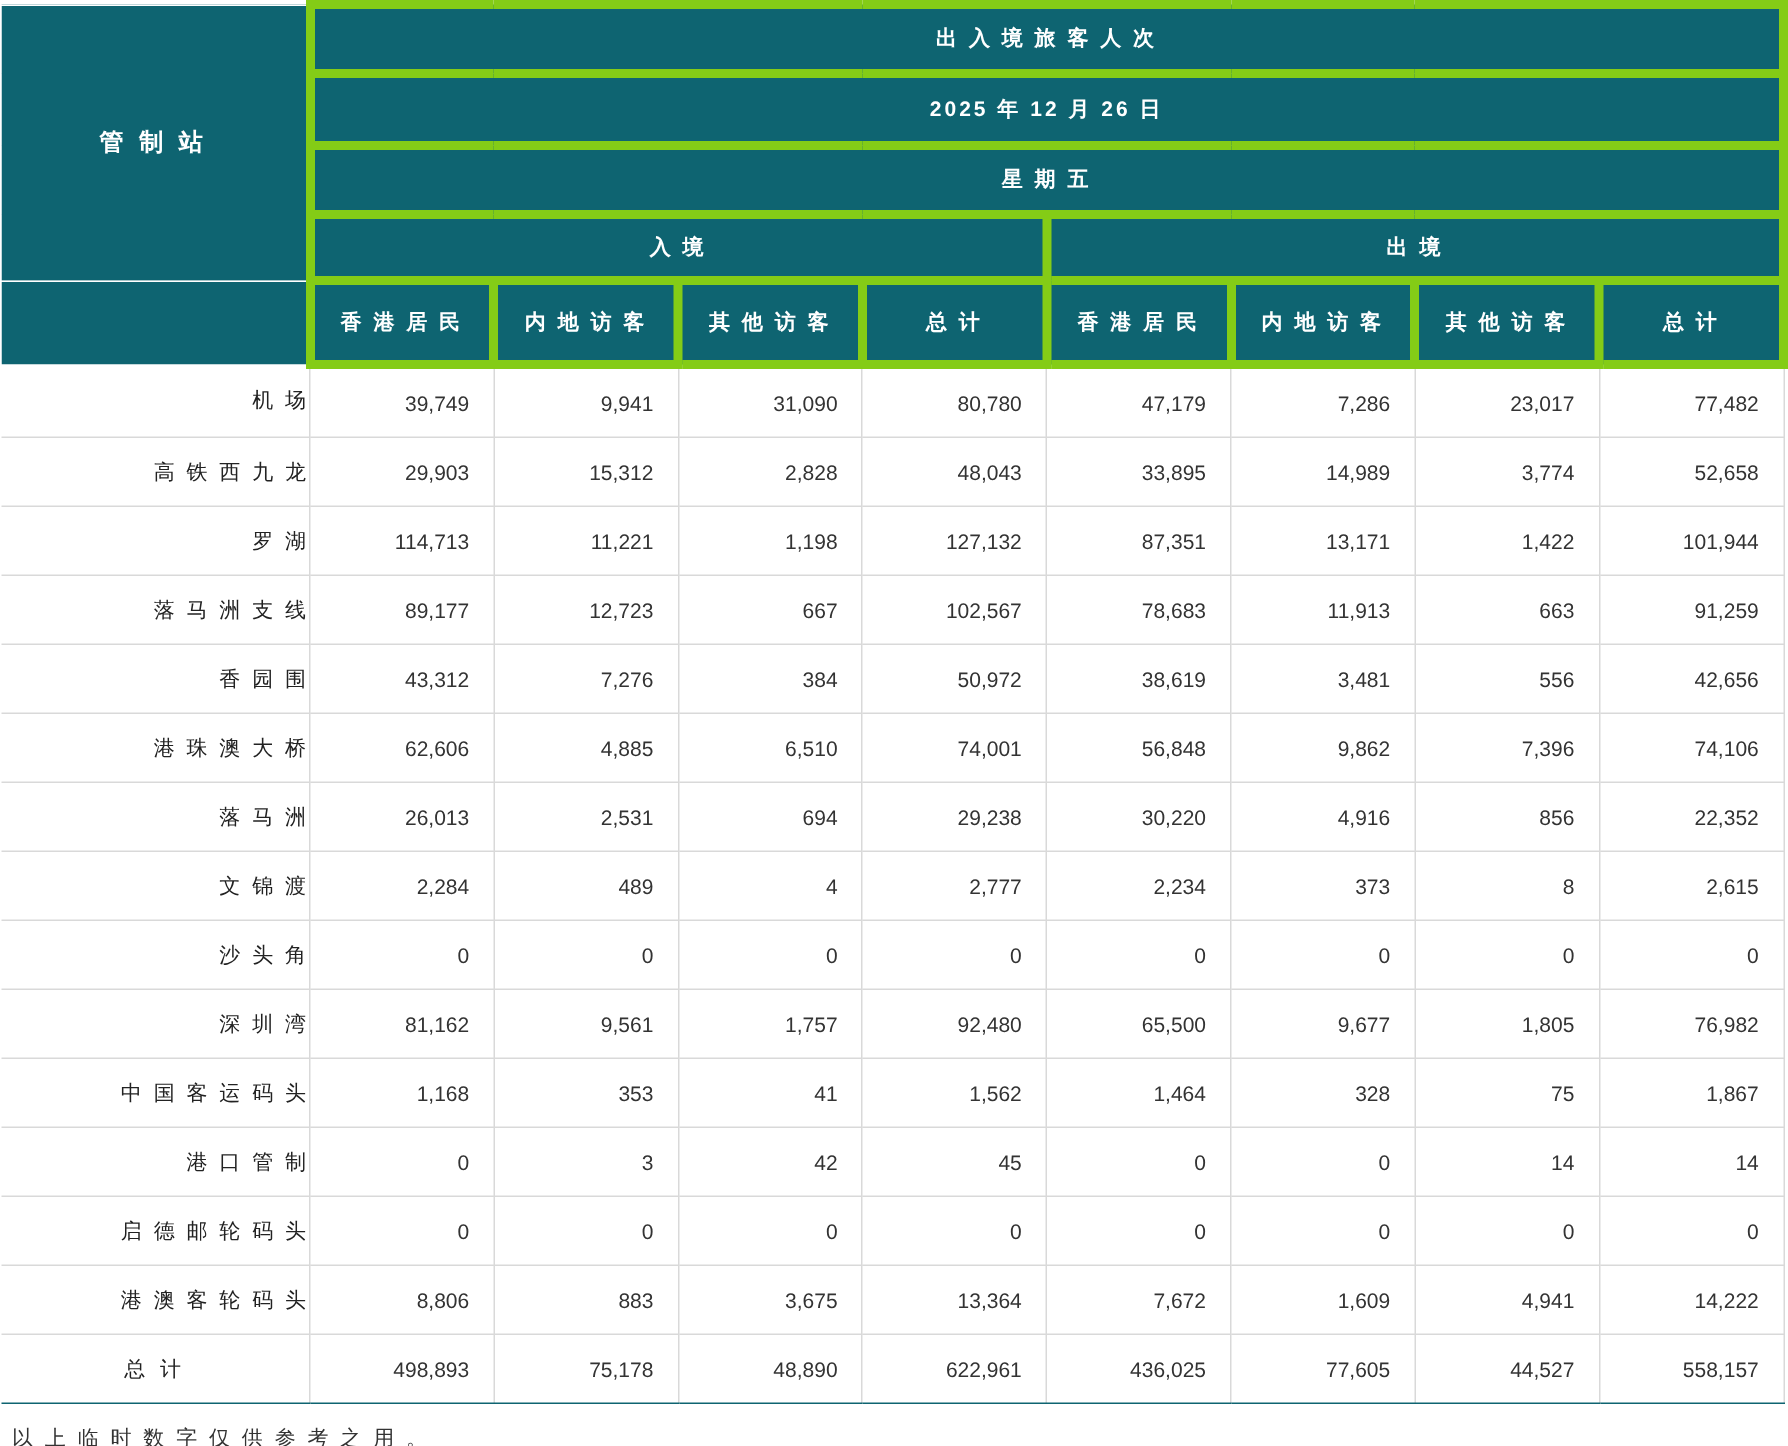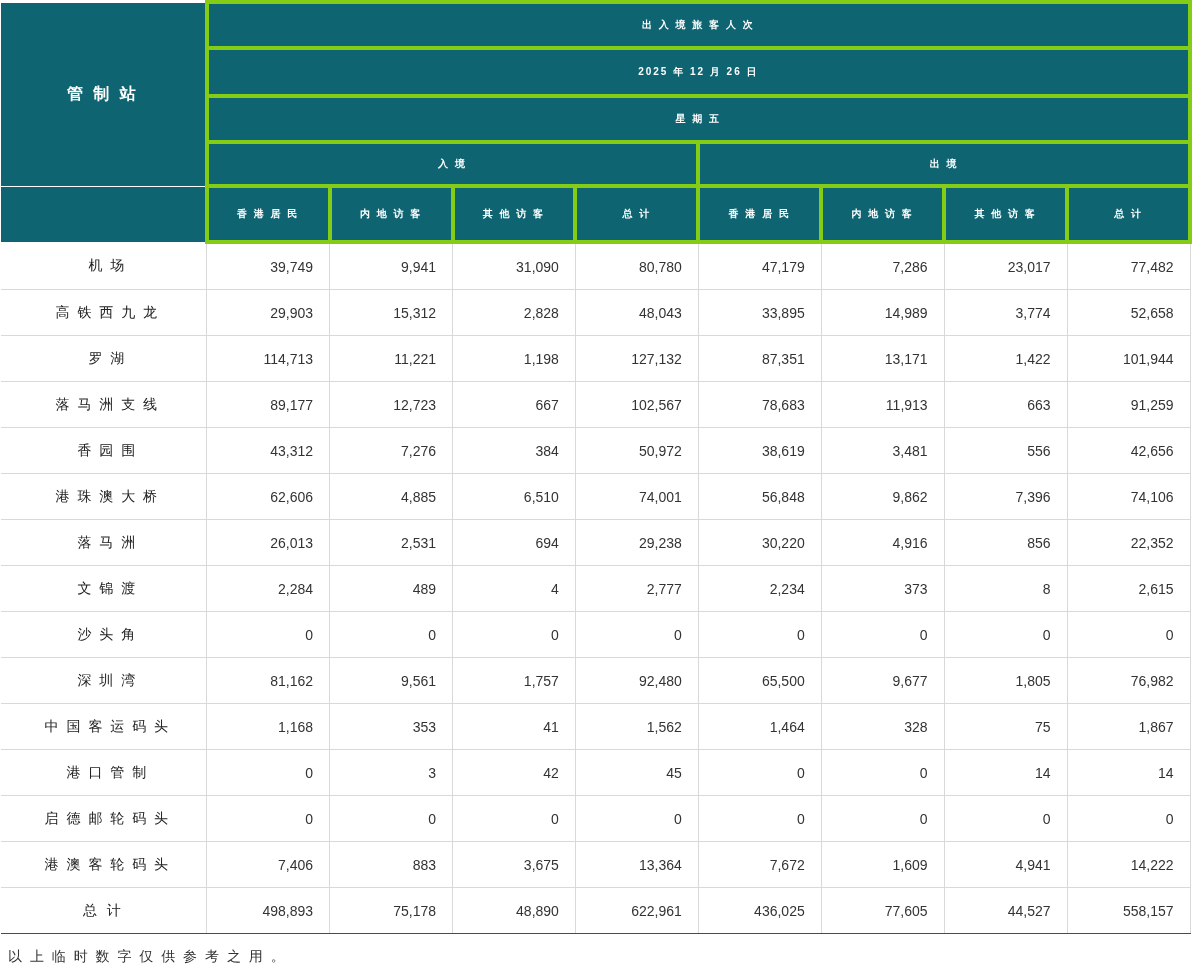--- a/index.html
+++ b/index.html
@@ -27,22 +27,22 @@
     padding: 0;
     margin: 0;
   }
   
   .hd {
     background: #0e6471;
     color: #ffffff;
     text-align: center;
     font-weight: bold;
     letter-spacing: 2px;
-    border: 4px solid #84cc16;
-    font-size: 10px;
+    border: 6px solid #84cc16;
+    font-size: 14px;
   }
   .hd-station {
     background: #0e6471;
     color: #ffffff;
     text-align: center;
     font-weight: bold;
     letter-spacing: 3px;
     border: 1px solid #ffffff;
     font-size: 16px;
   }
@@ -57,21 +57,21 @@
     border-bottom: 1px solid #d9d9d9;
     border-right: 1px solid #d9d9d9;
     height: 45px;
     font-size: 14px;
     color: #333333;
   }
   tbody tr td:first-child {
     border-left: none;
     border-right: 1px solid #d9d9d9;
     padding-left: 8px;
-    text-align: center;
+    text-align: right;
     letter-spacing: 2px;
     color: #222222;
   }
   tbody td.num {
     text-align: right;
     padding-right: 16px;
   }
   tbody tr.total-row td {
     font-weight: normal;
   }
@@ -284,21 +284,21 @@
         <td class="num">0</td>
         <td class="num">0</td>
         <td class="num">0</td>
         <td class="num">0</td>
         <td class="num">0</td>
         <td class="num">0</td>
         <td class="num">0</td>
       </tr>
       <tr>
         <td>港 澳 客 轮 码 头</td>
-        <td class="num">7,406</td>
+        <td class="num">8,806</td>
         <td class="num">883</td>
         <td class="num">3,675</td>
         <td class="num">13,364</td>
         <td class="num">7,672</td>
         <td class="num">1,609</td>
         <td class="num">4,941</td>
         <td class="num">14,222</td>
       </tr>
       <tr class="total-row">
         <td>总 计</td>

